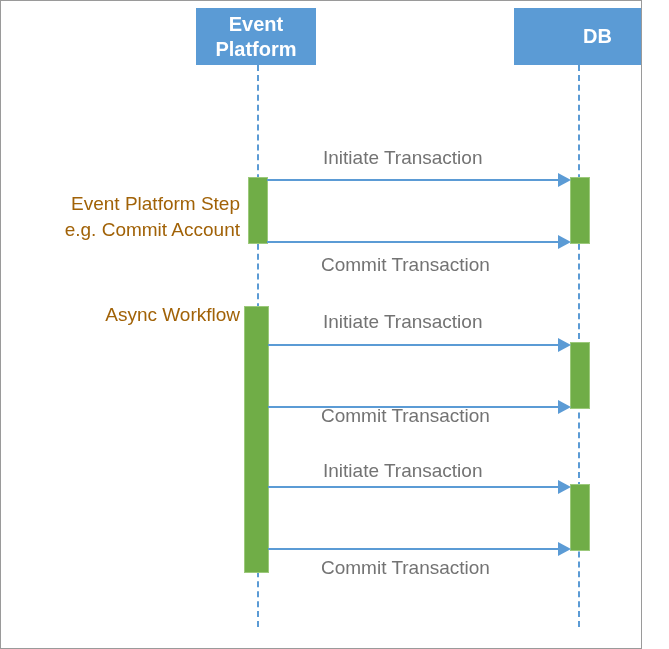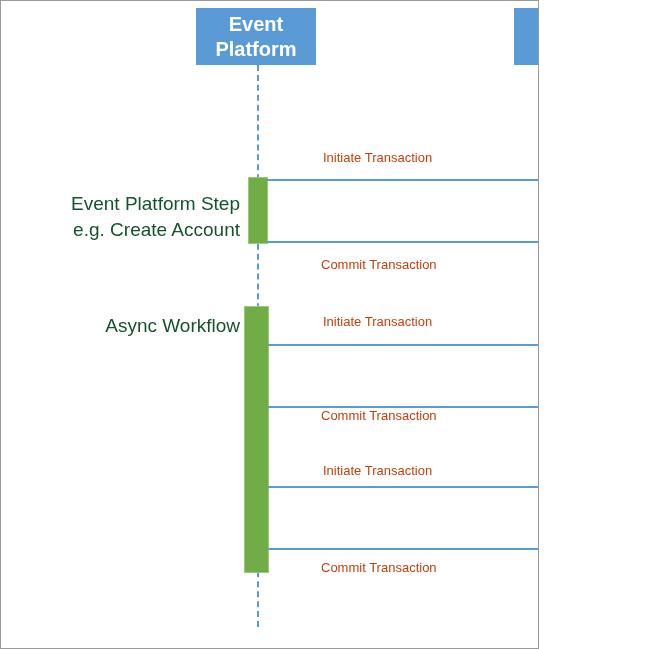--- a/index.html
+++ b/index.html
@@ -3,21 +3,21 @@
 <meta charset="utf-8">
 <title>Sequence Diagram</title>
 <style>
   html, body {
     margin: 0;
     padding: 0;
     background: #ffffff;
   }
   #canvas {
     position: relative;
-    width: 539px;
+    width: 642px;
     height: 649px;
     background: #ffffff;
     border: 1px solid #9a9a9a;
     box-sizing: border-box;
     overflow: hidden;
     font-family: "Liberation Sans", sans-serif;
   }
 
   
   .participant-box {
@@ -77,30 +77,30 @@
   .arrowhead {
     position: absolute;
     width: 0;
     height: 0;
     border-top: 7px solid transparent;
     border-bottom: 7px solid transparent;
     border-left: 13px solid #5B9BD5;
   }
   .message-label {
     position: absolute;
-    color: #c2410c;
-    font-size: 13px;
+    color: #737373;
+    font-size: 19px;
     line-height: 22px;
     white-space: nowrap;
   }
 
   
   .side-label {
     position: absolute;
-    color: #14532d;
+    color: #a16207;
     font-size: 19px;
     line-height: 26px;
     text-align: right;
     white-space: nowrap;
   }
 </style>
 </head>
 <body>
 
 <div id="canvas">
@@ -112,24 +112,24 @@
 
   <div class="participant-box" id="participant-db-transaction">
     <span class="participant-line">DB</span>
   </div>
 
   <div class="lifeline" id="lifeline-event-pipeline"></div>
   <div class="lifeline" id="lifeline-db-transaction"></div>
 
   <div class="side-label" style="left:14px; top:190px; width:225px;">
     <div>Event Platform Step</div>
-    <div>e.g. Create Account</div>
+    <div>e.g. Commit Account</div>
   </div>
 
-  <div class="side-label" style="left:14px; top:312px; width:225px;">
+  <div class="side-label" style="left:14px; top:301px; width:225px;">
     <div>Async Workflow</div>
   </div>
 
   <div class="activation" style="left:247px; top:176px; width:20px; height:67px;"></div>
 
   <div class="activation" style="left:243px; top:305px; width:25px; height:267px;"></div>
 
   <div class="activation" style="left:569px; top:176px; width:20px; height:67px;"></div>
   <div class="activation" style="left:569px; top:341px; width:20px; height:67px;"></div>
   <div class="activation" style="left:569px; top:483px; width:20px; height:67px;"></div>

